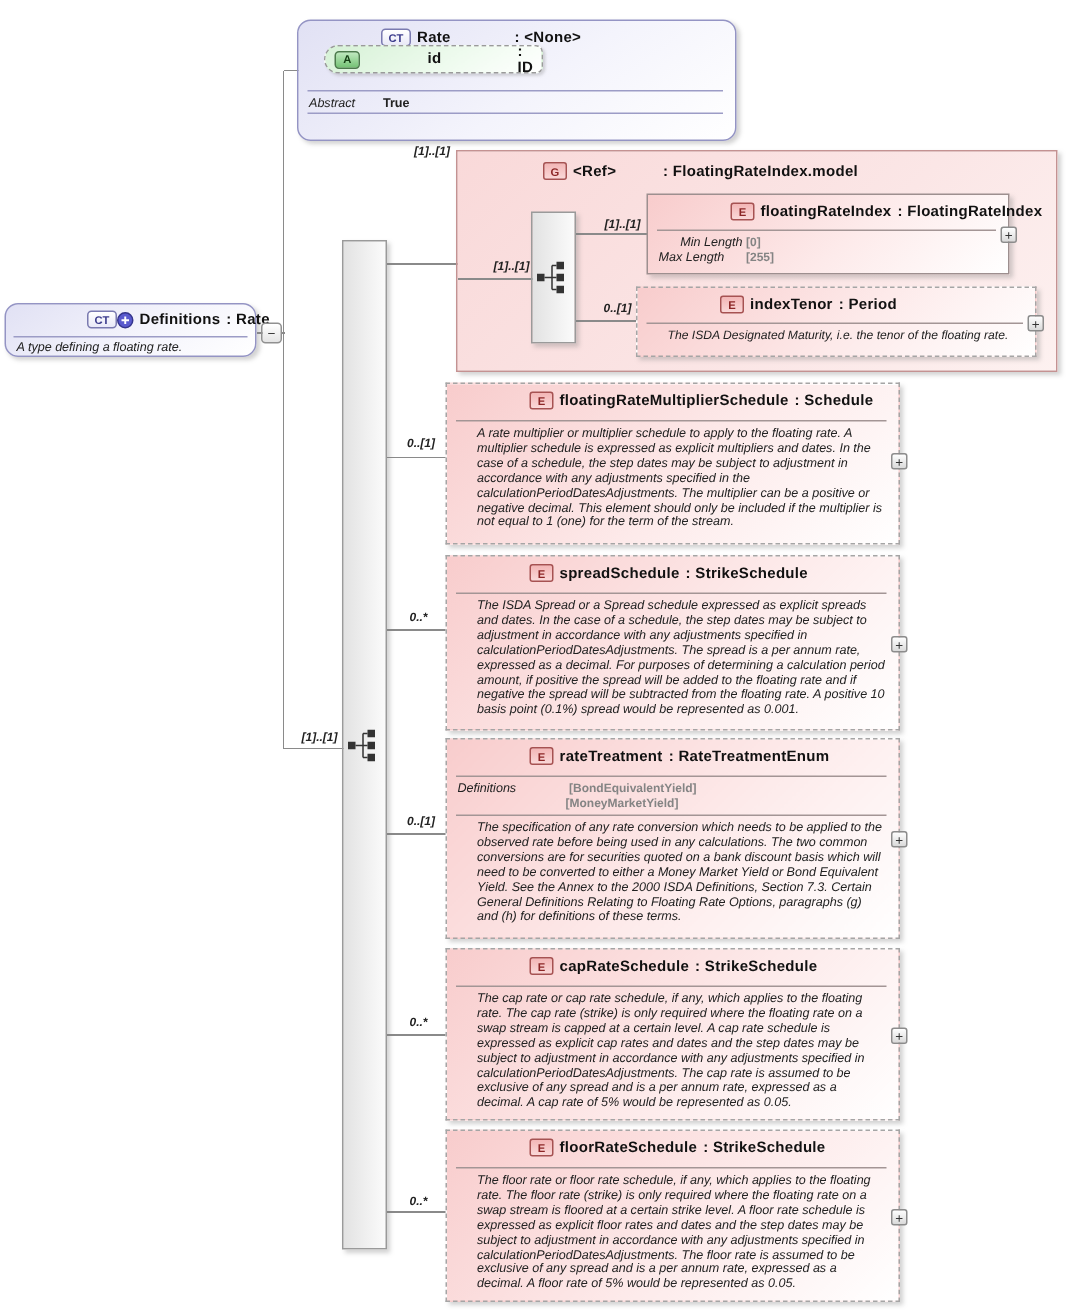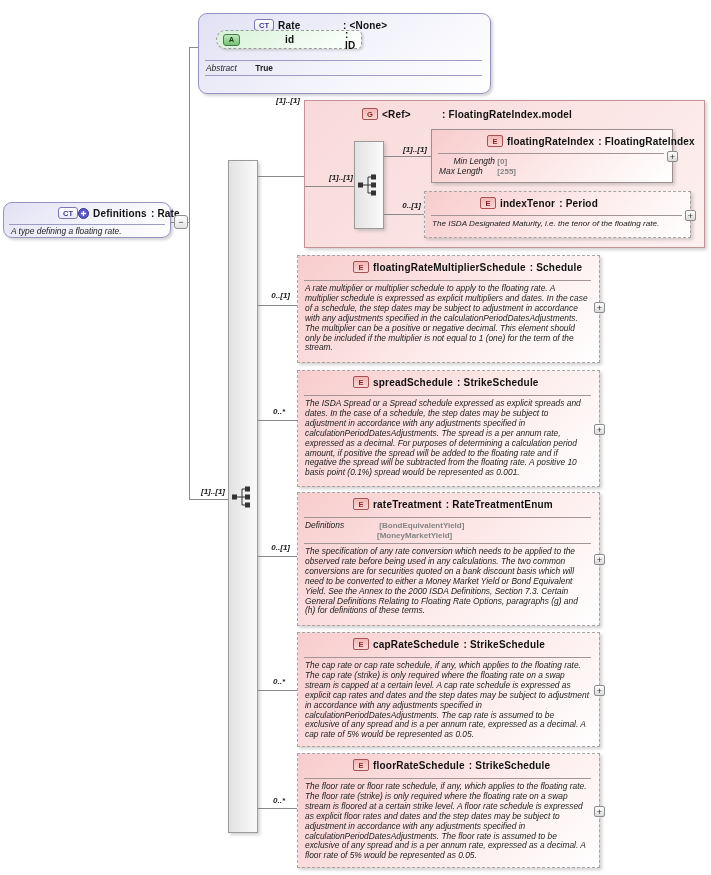--- a/index.html
+++ b/index.html
@@ -27,21 +27,21 @@
   .badge-ct{width:20px;height:12px;background:linear-gradient(180deg,#ffffff,#e9e9f7);
     border:1px solid #7a7ab0;border-radius:3px;color:#3c3c8c;font-size:7.5px;}
   .badge-a{width:17px;height:12px;background:linear-gradient(180deg,#bfe9bf,#74c274);
     border:1px solid #4c7a4c;border-radius:3px;color:#143d14;font-size:7.5px;}
   .badge-e{width:16px;height:12px;background:linear-gradient(180deg,#f3b6b6,#fad8d8);
     border:1px solid #a65252;border-radius:2px;color:#8c2626;font-size:7.5px;}
   .derive-dot{width:9px;height:9px;border-radius:50%;background:#5a5ace;border:1px solid #34348c;
     margin-left:-4px;display:inline-flex;align-items:center;justify-content:center;flex:none;}
   .sep{position:absolute;left:6px;right:8px;border-top:1px solid #a39595;height:0;}
   .ct-sep{border-top-color:#9c9cc6;}
-  .desc{position:absolute;left:7px;right:9px;font-style:italic;font-size:8.4px;
+  .desc{position:absolute;left:20px;right:9px;font-style:italic;font-size:8.4px;
     line-height:9.9px;color:#222;}
   .one-line{white-space:nowrap;overflow:hidden;font-size:7.9px;}
   .facet{position:absolute;left:7px;font-size:8.4px;color:#222;line-height:10px;}
   .flabel{font-style:italic;display:inline-block;}
   .fvalue{color:#848484;font-size:8px;font-weight:bold;}
   .fbold{font-weight:bold;font-size:8.4px;color:#222;}
   .card-label{position:absolute;font-size:8px;font-style:italic;font-weight:bold;
     color:#222;text-align:right;white-space:nowrap;}
   .plus-btn{position:absolute;width:11px;height:11px;box-sizing:border-box;
     background:linear-gradient(180deg,#fefefe,#dadada);border:1px solid #8c8c8c;border-radius:2px;

